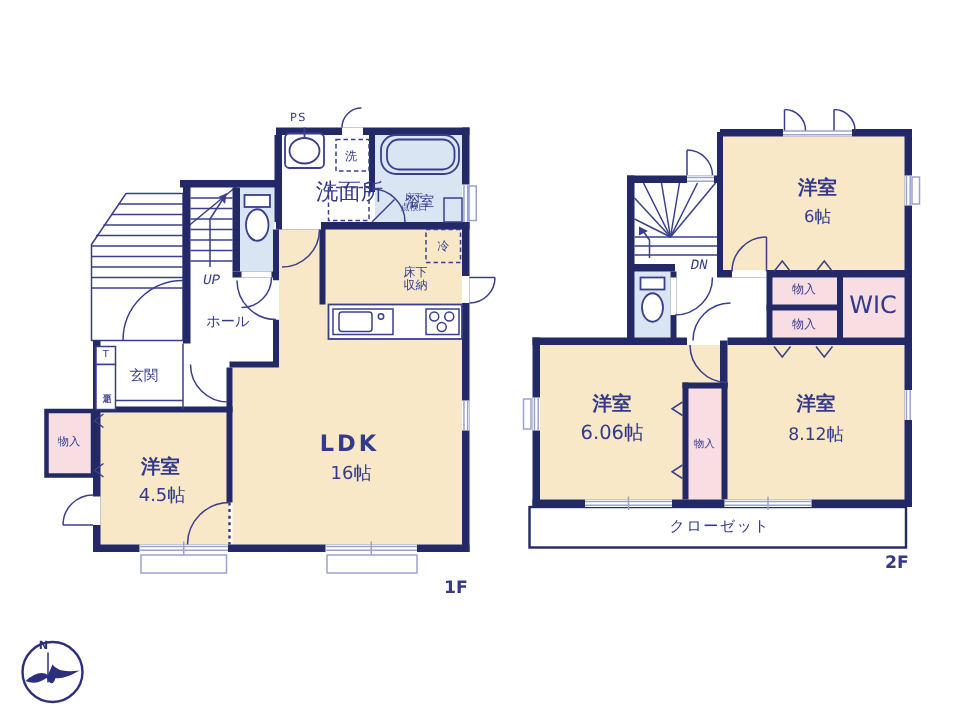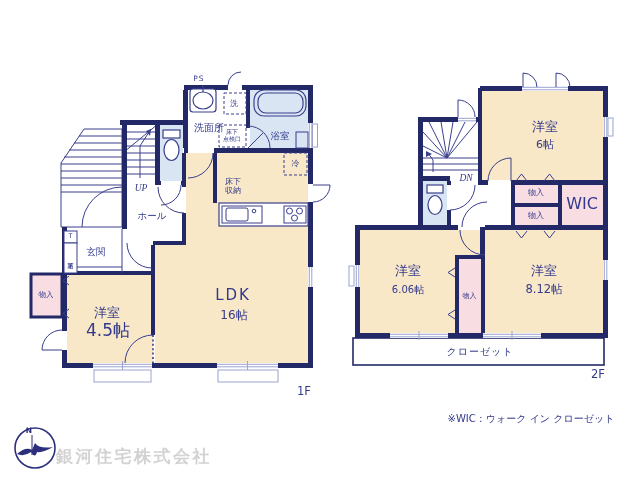--- a/index.html
+++ b/index.html
@@ -1,25 +1,25 @@
 <!DOCTYPE html>
 <html><head>
 <meta charset="utf-8">
 <style>
   html,body{margin:0;padding:0;background:#ffffff;}
   #stage{position:relative;width:640px;height:480px;background:#ffffff;overflow:hidden;
          font-family:"DejaVu Sans",sans-serif;padding-left:32px;}
   #plan-svg{position:absolute;left:0;top:0;}
   .lb{position:absolute;transform:translate(-50%,-50%);white-space:nowrap;color:#333a8c;
       font-family:"DejaVu Sans",sans-serif;line-height:1.15;text-align:center;}
-  .pre{white-space:pre-line;}
+  .pre{white-space:pre-line;margin-left:44px;}
   .vert{writing-mode:vertical-rl;text-orientation:upright;white-space:normal;line-height:1;}
-  .ital{font-style:italic;font-family:Liberation Serif, serif;}
+  .ital{font-style:italic;font-family:Liberation Mono, monospace;}
   .gray{color:#d2d2d2;font-weight:700;}
-  .navy-strong{font-weight:400;}
+  .navy-strong{font-weight:700;}
 </style>
 </head>
 <body>
 <div id="stage">
 
 <svg id="plan-svg" width="640" height="480" viewBox="0 0 640 480">
 
   <g>
     <rect x="188" y="90" width="58" height="58" fill="#ffffff"></rect>
     <rect x="250" y="90" width="58" height="58" fill="#d9e5f2"></rect>
@@ -286,50 +286,48 @@
 
   <g>
     <circle cx="35" cy="448" r="20" fill="none" stroke="#2c2f7c" stroke-width="1.6"></circle>
     <line x1="32" y1="435" x2="32" y2="455" stroke="#2c2f7c" stroke-width="1"></line>
     <path d="M17,454 Q26,446 32,450 L35,443 Q39,449 53,447 Q43,453 37,452 Q35,459 31,452 Q24,457 17,454 Z" fill="#2c2f7c"></path>
   </g>
 </svg>
 
 <div class="lb" style="left:199px;top:79px;font-size:7.5px;letter-spacing:1px">PS</div>
 <div class="lb" style="left:234px;top:104px;font-size:8px">洗</div>
-<div class="lb" style="left:209px;top:128px;font-size:10px">洗面所</div>
+<div class="lb" style="left:233px;top:128px;font-size:15px">洗面所</div>
 <div class="lb pre" style="left:232px;top:136px;font-size:6px">床下
 点検口</div>
 <div class="lb" style="left:280px;top:136px;font-size:9.5px">浴室</div>
 <div class="lb" style="left:295.5px;top:164px;font-size:8px">冷</div>
 <div class="lb pre" style="left:233px;top:186px;font-size:8px">床下
 収納</div>
 <div class="lb ital" style="left:141px;top:188px;font-size:9.5px">UP</div>
 <div class="lb" style="left:152px;top:216px;font-size:9.5px">ホール</div>
 <div class="lb" style="left:96px;top:252px;font-size:9.5px">玄関</div>
 <div class="lb" style="left:70.5px;top:237px;font-size:6.5px">T</div>
 <div class="lb vert" style="left:70.5px;top:258px;font-size:6px">下足箱</div>
 <div class="lb" style="left:46px;top:295px;font-size:7.5px">物入</div>
 <div class="lb navy-strong" style="left:107px;top:313px;font-size:13px">洋室</div>
-<div class="lb" style="left:108px;top:331px;font-size:17px">4.5帖</div>
+<div class="lb" style="left:108px;top:331px;font-size:12px">4.5帖</div>
 <div class="lb navy-strong" style="left:233px;top:296px;font-size:15px;letter-spacing:2px">LDK</div>
 <div class="lb" style="left:234px;top:316px;font-size:12px">16帖</div>
 <div class="lb navy-strong" style="left:304px;top:392px;font-size:11.5px">1F</div>
 
 <div class="lb ital" style="left:466px;top:178px;font-size:9.5px">DN</div>
 <div class="lb navy-strong" style="left:545px;top:127px;font-size:13px">洋室</div>
 <div class="lb" style="left:545px;top:145px;font-size:11px">6帖</div>
 <div class="lb" style="left:536px;top:193px;font-size:8px">物入</div>
 <div class="lb" style="left:536px;top:216px;font-size:8px">物入</div>
 <div class="lb" style="left:582px;top:204px;font-size:16px">WIC</div>
 <div class="lb navy-strong" style="left:408px;top:271px;font-size:13px">洋室</div>
-<div class="lb" style="left:408px;top:290px;font-size:10px">6.06帖</div>
+<div class="lb" style="left:408px;top:290px;font-size:13px">6.06帖</div>
 <div class="lb" style="left:469.5px;top:296px;font-size:7px">物入</div>
 <div class="lb navy-strong" style="left:544px;top:271px;font-size:13px">洋室</div>
 <div class="lb" style="left:544px;top:290px;font-size:11.5px">8.12帖</div>
 <div class="lb" style="left:480px;top:351.5px;font-size:10px;letter-spacing:1px">クローゼット</div>
 <div class="lb navy-strong" style="left:598px;top:375px;font-size:11.5px">2F</div>
 
-<div class="lb" style="left:531px;top:418.5px;font-size:10px">※WIC：ウォーク イン クローゼット</div>
 <div class="lb" style="left:29px;top:431px;font-size:7.5px;font-weight:700;color:#2c2f7c">N</div>
-<div class="lb gray" style="left:134px;top:457px;font-size:17px;letter-spacing:2.5px">銀河住宅株式会社</div>
 
 </div>
 
 </body></html>

